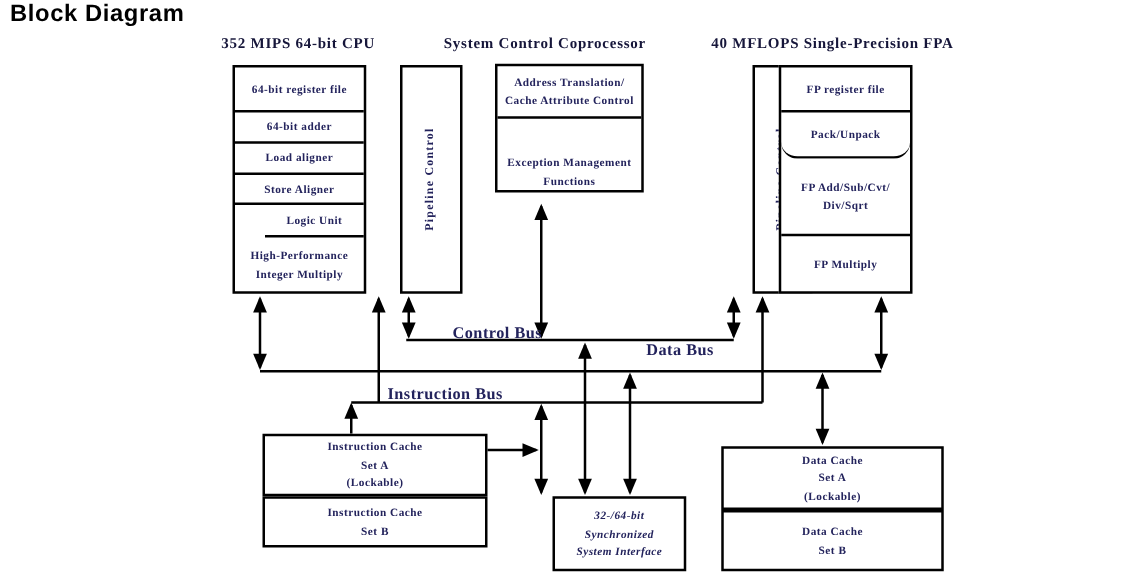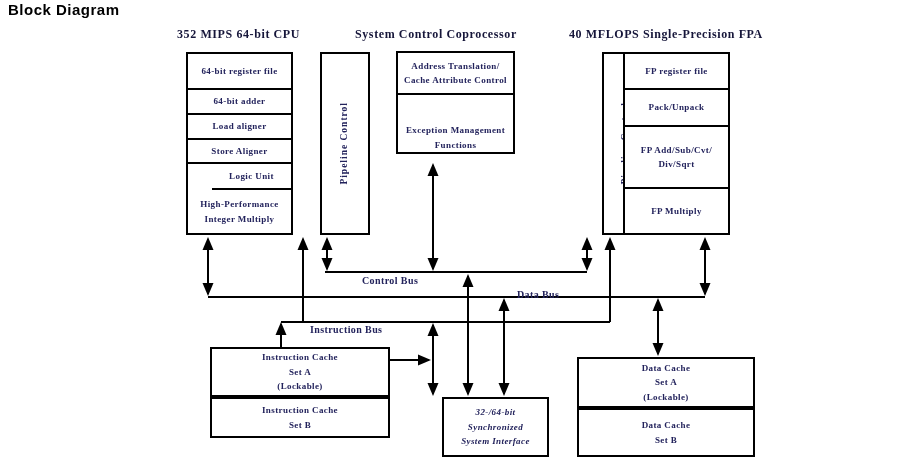--- a/index.html
+++ b/index.html
@@ -9,21 +9,21 @@
     --bg:#ffffff;
   }
   html,body{margin:0;padding:0;background:#fff;}
   .canvas{
     position:relative;width:905px;height:468px;background:var(--bg);
     font-family:"Liberation Serif",serif;overflow:hidden;
   }
   .page-title{
     position:absolute;left:8px;top:1px;
     font-family:"Liberation Sans",sans-serif;font-weight:bold;
-    font-size:15px;letter-spacing:0.5px;color:#000;white-space:nowrap;
+    font-size:19px;letter-spacing:0.5px;color:#000;white-space:nowrap;
   }
   .hdr{
     position:absolute;font-weight:bold;font-size:12px;letter-spacing:0.6px;
     color:var(--header);white-space:nowrap;
   }
   .wires{position:absolute;left:0;top:0;width:905px;height:468px;}
   .wires line{stroke:var(--line);stroke-width:2;}
   .wires polygon{fill:var(--line);stroke:none;}
   .box,.stack{
     position:absolute;box-sizing:border-box;border:2px solid var(--line);
@@ -41,22 +41,22 @@
     font-weight:bold;font-size:9px;letter-spacing:0.4px;line-height:1.6;
     color:var(--boxtext);white-space:pre-line;
   }
   .cell:last-child{border-bottom:none;flex:1;}
   .vlabel{
     writing-mode:vertical-rl;transform:rotate(180deg);
     font-weight:bold;font-size:9.5px;letter-spacing:1px;color:var(--boxtext);
     white-space:nowrap;
   }
   .buslabel{
-    position:absolute;font-weight:bold;font-size:10px;letter-spacing:0.4px;
-    color:var(--boxtext);white-space:nowrap;margin-top:17px;
+    position:absolute;font-weight:bold;font-size:13px;letter-spacing:0.4px;
+    color:var(--boxtext);white-space:nowrap;
   }
 </style>
 </head>
 <body>
 
 <div class="canvas">
 
   <svg class="wires" viewBox="0 0 905 468">
 
     <g>
@@ -171,21 +171,21 @@
     <div class="cell">Exception Management
 Functions</div>
   </div>
 
   <div class="box" style="left:575px;top:52px;width:48px;height:183px;">
     <span class="vlabel">Pipeline Control</span>
   </div>
 
   <div class="stack" style="left:623px;top:52px;width:107px;height:183px;">
     <div class="cell" style="height:36px;">FP register file</div>
-    <div class="cell" style="height:37px;">Pack/Unpack</div>
+    <div class="cell" style="height:37px;border-radius:13px;">Pack/Unpack</div>
     <div class="cell" style="height:62px;">FP Add/Sub/Cvt/
 Div/Sqrt</div>
     <div class="cell">FP Multiply</div>
   </div>
 
   <div class="buslabel" style="left:362px;top:258px;">Control Bus</div>
   <div class="buslabel" style="left:517px;top:272px;">Data Bus</div>
   <div class="buslabel" style="left:310px;top:307px;">Instruction Bus</div>
 
   <div class="box" style="left:183px;top:347px;width:180px;height:50px;">Instruction Cache

